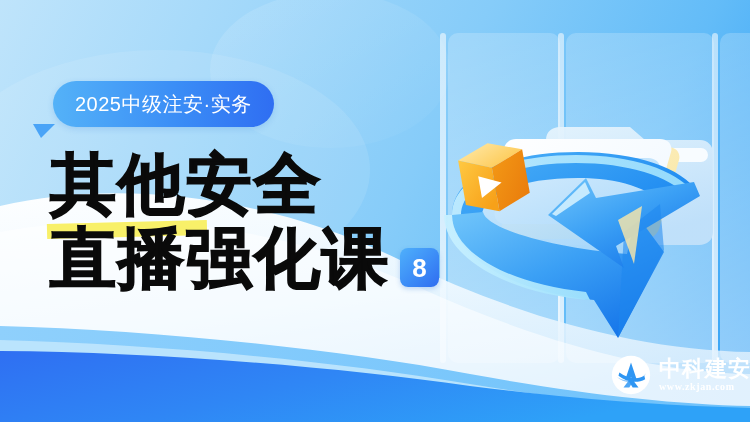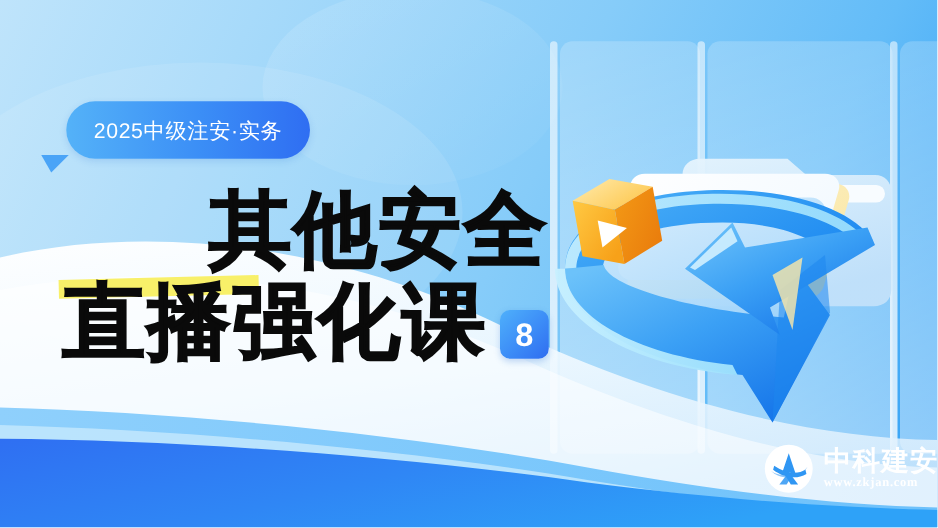--- a/index.html
+++ b/index.html
@@ -18,33 +18,33 @@
   
   #pill{
     position:absolute;left:53px;top:81px;height:46px;
     padding:0 22px;display:flex;align-items:center;
     border-radius:23px;
     background:linear-gradient(90deg,#54b2f8 0%,#3b8ef6 55%,#2f6ef2 100%);
     box-shadow:0 2px 6px rgba(40,110,210,.18);
     z-index:6;
   }
   #pill-text{
-    color:#ffffff;font-size:17px;line-height:1;letter-spacing:.5px;
+    color:#ffffff;font-size:20px;line-height:1;letter-spacing:.5px;
     font-family:"Liberation Sans","DejaVu Sans",sans-serif;
     white-space:nowrap;font-weight:400;
   }
   #pill-tail{
     position:absolute;left:33px;top:124px;width:0;height:0;z-index:5;
     border-left:8px solid transparent;border-right:14px solid transparent;
     border-top:14px solid #4aa4f7;
   }
 
   
   .title-wrap{position:absolute;left:50px;top:148px;z-index:7;}
-  .hl-row{position:relative;display:flex;align-items:flex-end;justify-content:flex-end;}
+  .hl-row{position:relative;display:flex;align-items:flex-end;}
   .hl-text{
     font-family:"Liberation Serif","DejaVu Serif",serif;
     font-weight:700;font-size:66px;line-height:74px;color:#0a0a0a;
     letter-spacing:2px;white-space:nowrap;
     -webkit-text-stroke:1.6px #0a0a0a;
   }
   #hl-mark{
     position:absolute;left:-3px;top:74px;width:160px;height:15px;
     background:#f8f069;transform:rotate(-1.4deg);z-index:-1;
   }

